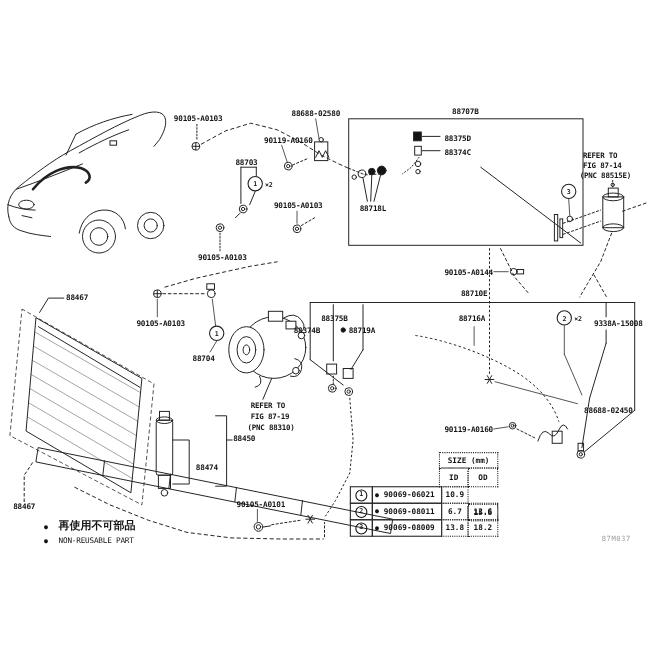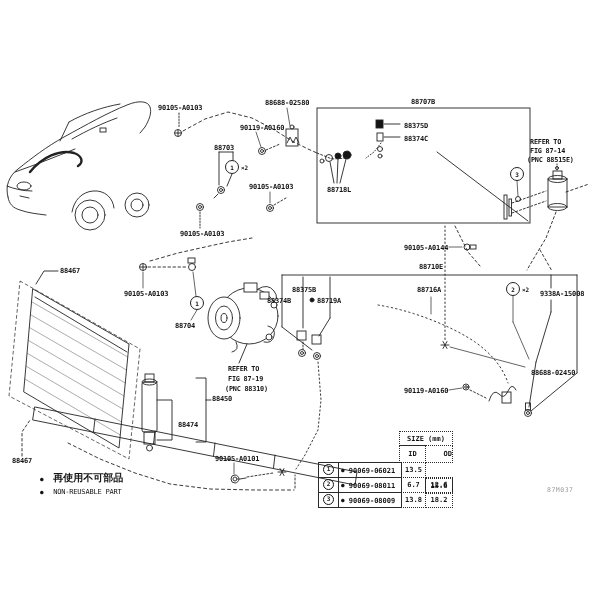--- a/index.html
+++ b/index.html
@@ -5,21 +5,21 @@
   html,body{margin:0;padding:0;background:#e8e8e8;}
   .stage{position:relative;width:600px;height:600px;background:#ffffff;overflow:hidden;
          font-family:"DejaVu Sans Mono",monospace;}
   .stage svg{position:absolute;left:0;top:0;}
   svg text{font-family:"DejaVu Sans Mono",monospace;font-size:7px;font-weight:bold;fill:#141414;letter-spacing:-0.2px;}
   svg text.note{font-size:6.8px;}
   svg text.callout-n{font-size:6px;text-anchor:middle;}
   svg text.qty{font-size:6px;}
   .abs{position:absolute;box-sizing:border-box;}
   
-  .tcell{font:bold 7px "DejaVu Sans Mono",monospace;color:#141414;line-height:14px;overflow:hidden;white-space:nowrap;margin-top:20px;}
+  .tcell{font:bold 7px "DejaVu Sans Mono",monospace;color:#141414;line-height:14px;overflow:hidden;white-space:nowrap;}
   .b-solid{border:1px solid #2a2a2a;}
   .b-dot{border:1px dotted #2a2a2a;}
   .t-center{text-align:center;}
   .circ{display:inline-block;width:9px;height:9px;border:1px solid #141414;border-radius:50%;
         font-size:6px;line-height:8px;text-align:center;vertical-align:1px;}
   .bullet{font-size:6px;vertical-align:0.5px;}
   
   .legend{position:absolute;left:40px;top:469px;color:#141414;}
   .legend .row{height:13px;line-height:13px;white-space:nowrap;}
   .legend .jp{font-family:"DejaVu Sans",sans-serif;font-size:10px;font-weight:bold;}
@@ -316,28 +316,28 @@
     <g>
       <circle cx="517" cy="174" r="6.5"></circle>
       <text class="callout-n" x="517" y="176.5" stroke="none">3</text>
     </g>
   </g>
 </svg>
 
 <div>
   <div class="abs tcell b-dot t-center" style="left:399px;top:411px;width:54px;height:15px;">SIZE (mm)</div>
   <div class="abs tcell b-dot t-center" style="left:399px;top:425px;width:27px;height:18px;line-height:16px;">ID</div>
-  <div class="abs tcell b-dot t-center" style="left:425px;top:425px;width:28px;height:18px;line-height:16px;text-align:right;">OD</div>
+  <div class="abs tcell b-dot t-center" style="left:425px;top:425px;width:28px;height:18px;line-height:16px;">OD</div>
 
   <div class="abs tcell b-solid t-center" style="left:318px;top:442px;width:21px;height:16px;">
     <span class="circ">1</span></div>
   <div class="abs tcell b-solid" style="left:338px;top:442px;width:64px;height:16px;padding-left:2px;">
     <span class="bullet">●</span>
     <span>90069-06021</span></div>
-  <div class="abs tcell b-dot t-center" style="left:401px;top:442px;width:25px;height:16px;">13.5</div>
+  <div class="abs tcell b-dot t-center" style="left:401px;top:442px;width:25px;height:16px;">10.9</div>
   <div class="abs tcell b-dot t-center" style="left:425px;top:458px;width:28px;height:16px;">15.6</div>
 
   <div class="abs tcell b-solid t-center" style="left:318px;top:457px;width:21px;height:16px;">
     <span class="circ">2</span></div>
   <div class="abs tcell b-solid" style="left:338px;top:457px;width:64px;height:16px;padding-left:2px;">
     <span class="bullet">●</span>
     <span>90069-08011</span></div>
   <div class="abs tcell b-dot t-center" style="left:401px;top:457px;width:25px;height:16px;">6.7</div>
   <div class="abs tcell b-dot t-center" style="left:425px;top:457px;width:28px;height:16px;">12.6</div>
 

